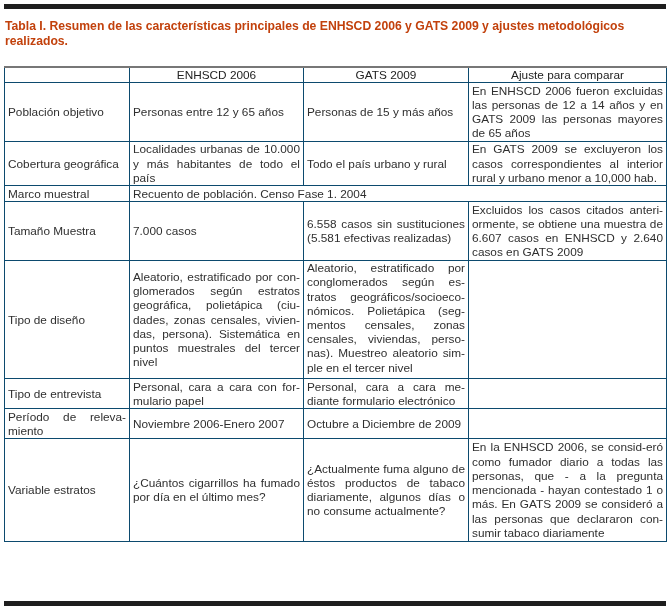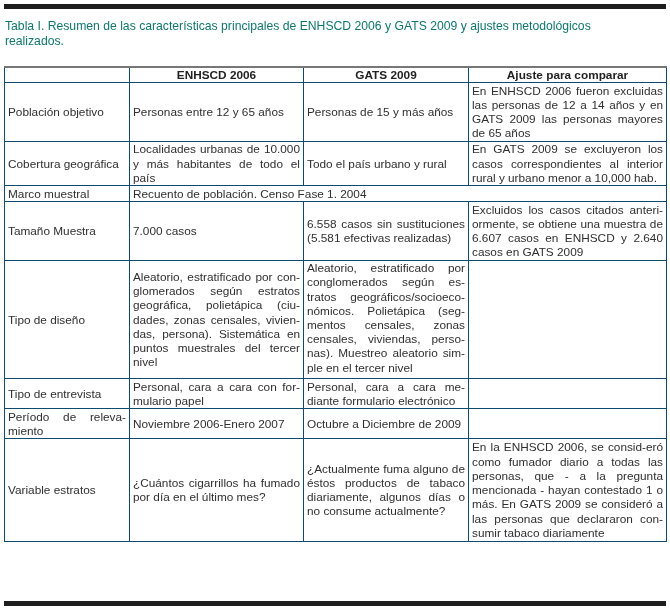--- a/index.html
+++ b/index.html
@@ -2,26 +2,26 @@
 <html><head>
 <meta charset="utf-8">
 <style>
   html, body { margin: 0; padding: 0; background: #ffffff; }
   body { width: 670px; height: 615px; position: relative; overflow: hidden;
          font-family: "Liberation Sans", sans-serif; color: #2a2a2a; }
   .rule { position: absolute; left: 4px; width: 662px; height: 5px; background: #1e1e1e; }
   .rule.top { top: 4px; }
   .rule.bottom { top: 601px; }
   .caption { position: absolute; left: 5px; top: 19px; width: 640px;
-             font-weight: normal; font-size: 12.2px; line-height: 15px; color: #0f766e; }
+             font-weight: bold; font-size: 12.2px; line-height: 15px; color: #c2410c; }
   table.summary { position: absolute; left: 4px; top: 66px; width: 662px;
                   border-collapse: collapse; table-layout: fixed;
                   font-size: 11.8px; line-height: 14.2px; color: #2f2f2f; }
   table.summary td, table.summary th { border: 1px solid #0c4a6e; padding: 0 3px; vertical-align: middle; }
-  table.summary th { font-weight: bold; text-align: center; height: 14px; color: #222; }
+  table.summary th { font-weight: normal; text-align: center; height: 14px; color: #222; }
   table.summary td.lbl { text-align: justify; text-align-last: left; }
   table.summary td.j { text-align: justify; text-align-last: left; }
   table.summary td.top { vertical-align: top; margin-left: 17px; }
   table.summary tr.header th { border-top: 2px solid #777; }
   col.c1 { width: 125px; } col.c2 { width: 174px; } col.c3 { width: 165px; } col.c4 { width: 198px; }
 </style>
 </head>
 <body>
 
 <div class="rule top"></div>

